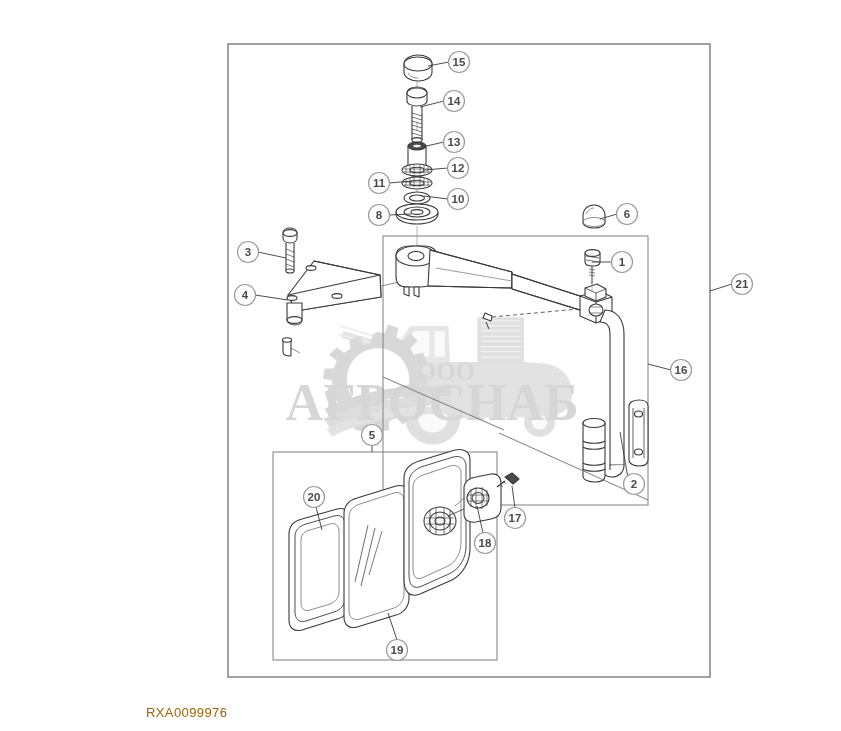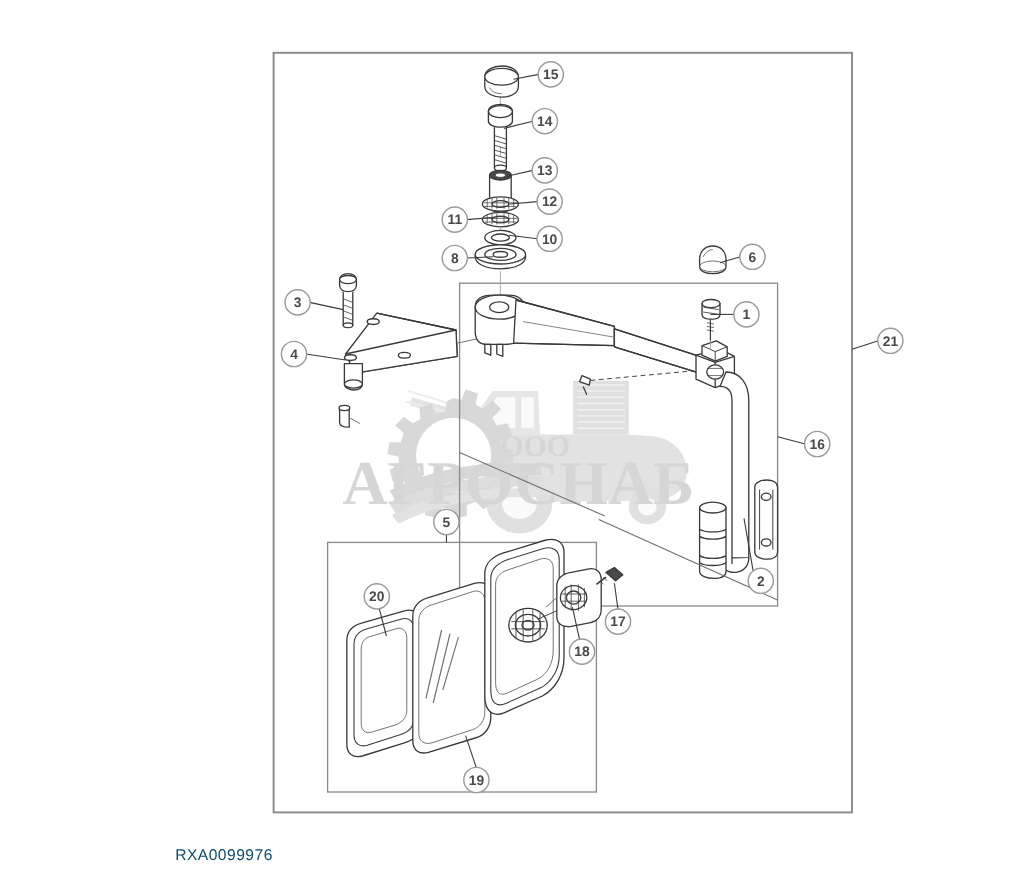--- a/index.html
+++ b/index.html
@@ -2,21 +2,21 @@
 <html><head>
 <meta charset="utf-8">
 <title>RXA0099976</title>
 <style>
   html,body{margin:0;padding:0;background:#ffffff;}
   body{width:841px;height:731px;position:relative;overflow:hidden;
        font-family:"Liberation Sans","DejaVu Sans",sans-serif;}
   #stage{position:absolute;left:0;top:0;width:841px;height:731px;background:#fff;}
   svg#art{position:absolute;left:0;top:0;width:841px;height:731px;}
   .partno{position:absolute;left:146px;top:705px;font-size:13px;letter-spacing:.4px;
-          color:#0c4a6e;font-family:"Liberation Sans","DejaVu Sans",sans-serif;}
+          color:#a16207;font-family:"Liberation Sans","DejaVu Sans",sans-serif;}
   .cal-txt{font-family:"Liberation Sans","DejaVu Sans",sans-serif;font-size:11.5px;
            font-weight:bold;fill:#4a4a4a;}
   .wm-txt{font-family:"Liberation Serif","DejaVu Serif",serif;font-weight:bold;fill:#d6d6d6;}
 </style>
 </head>
 <body>
 
 <div id="stage">
 
   <svg id="art" viewBox="0 0 841 731">

